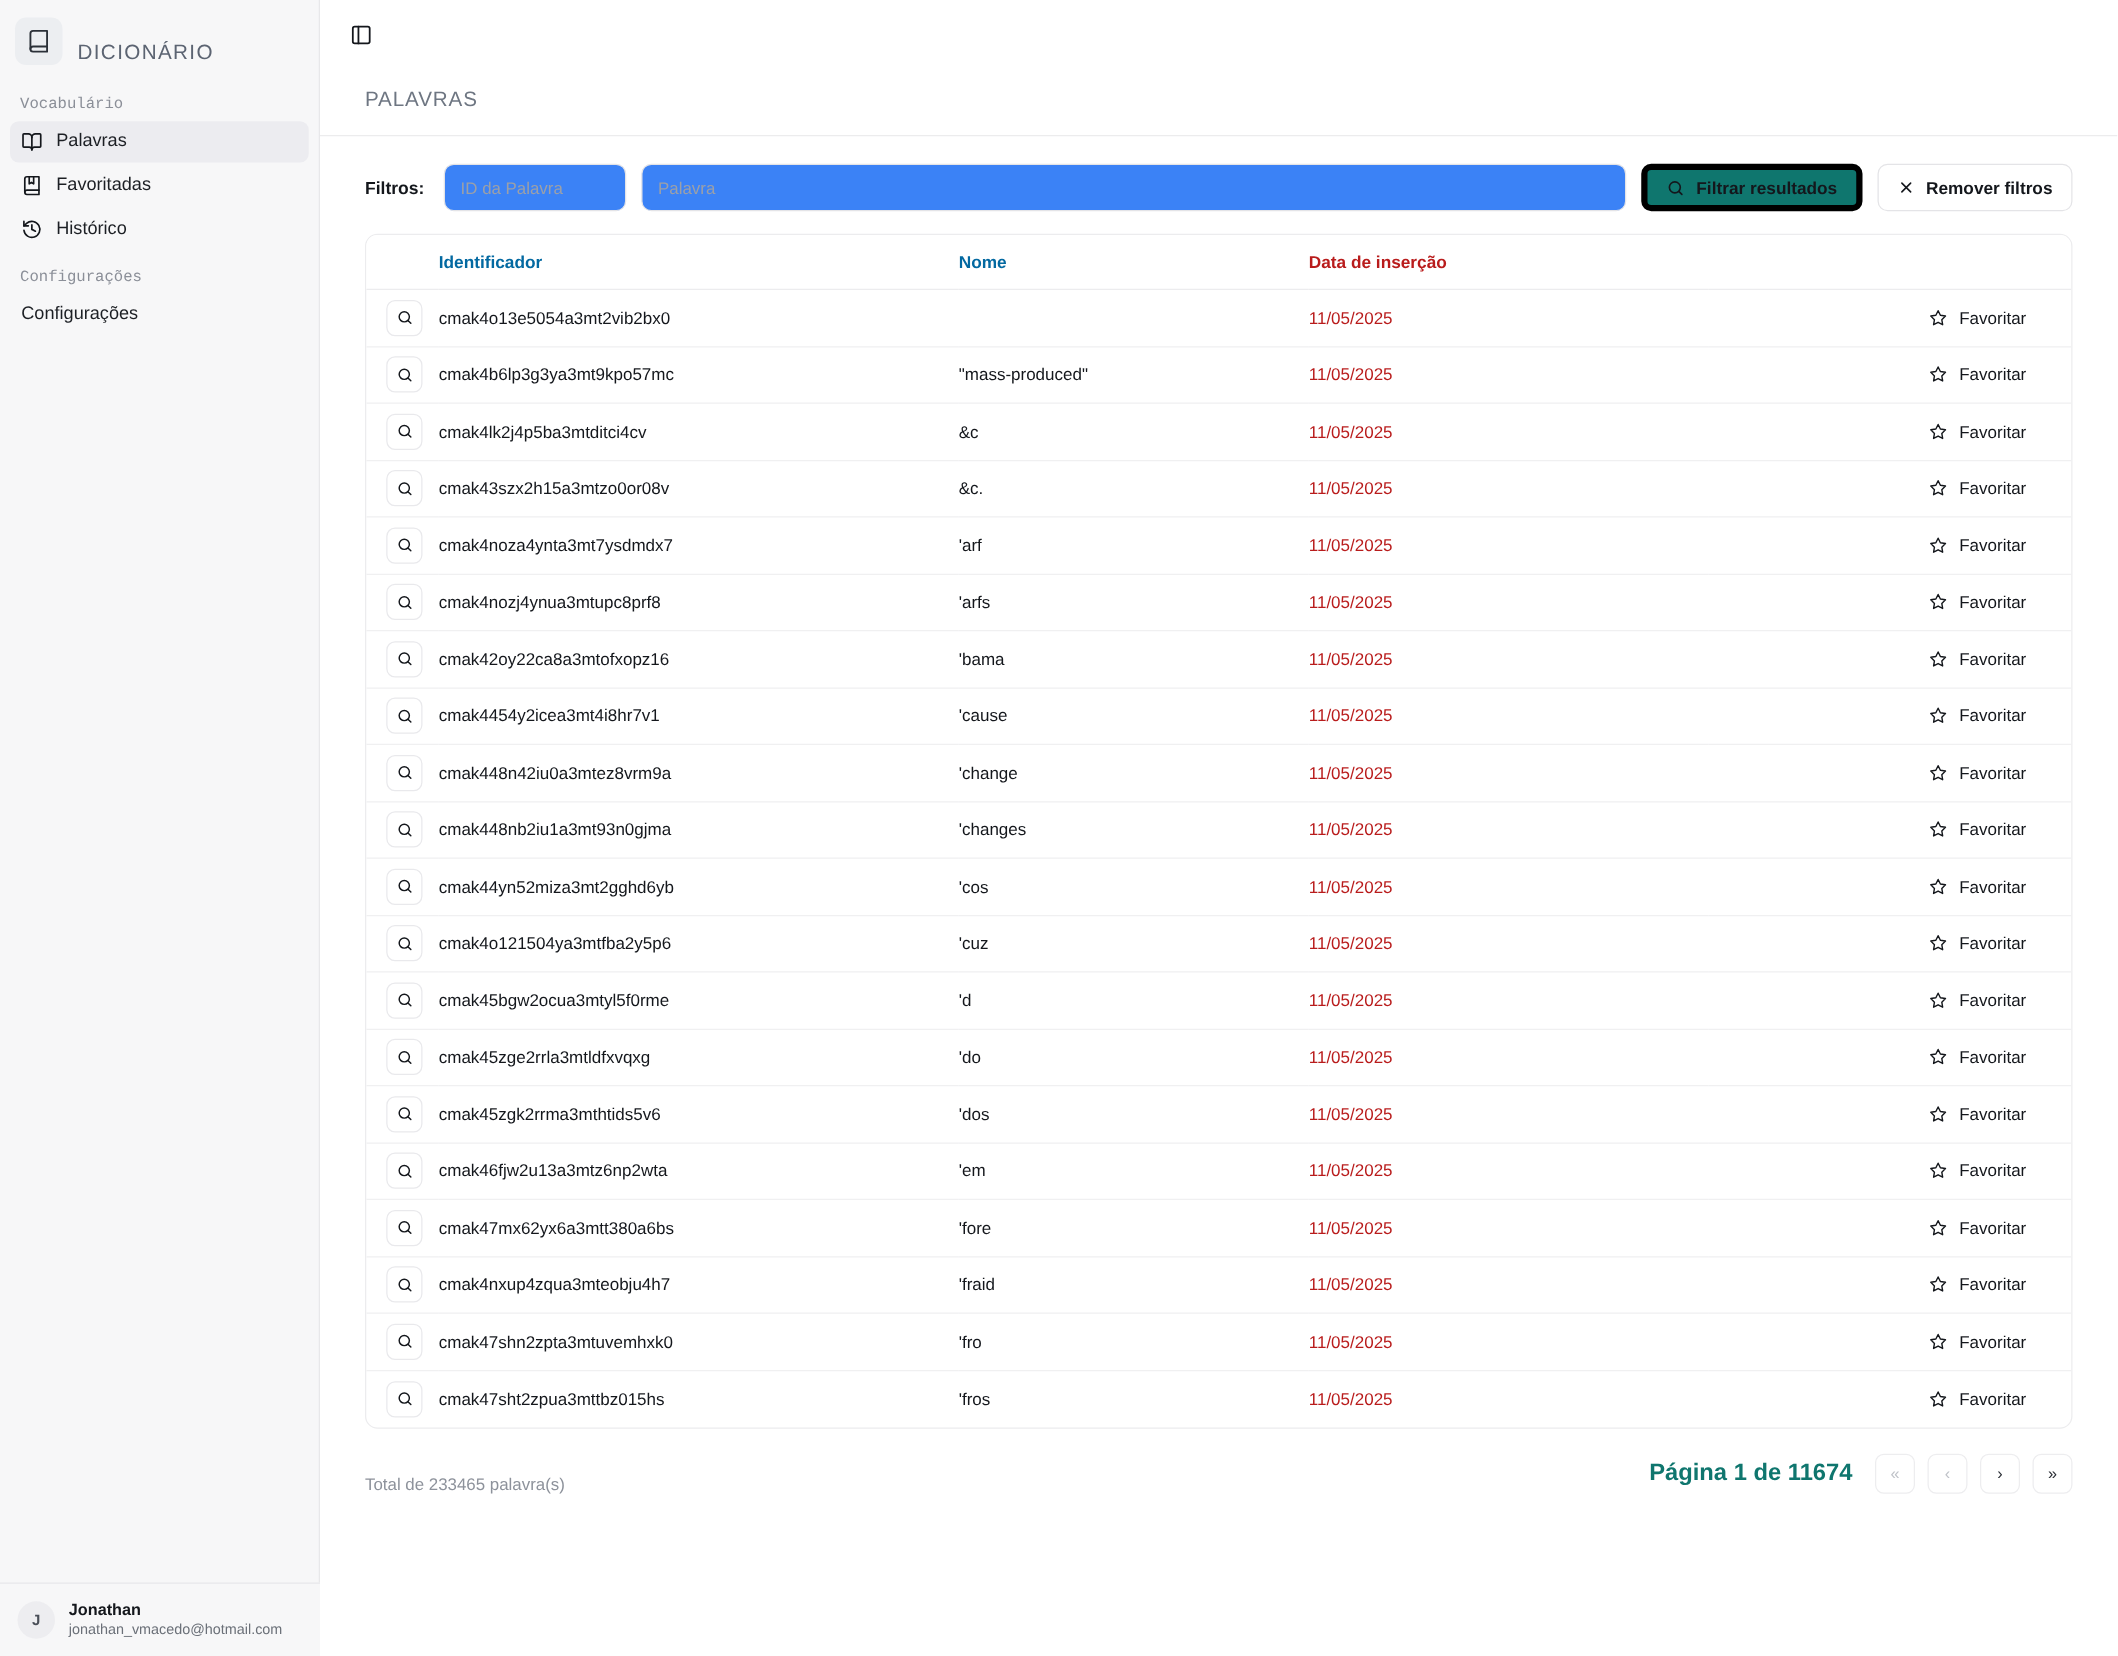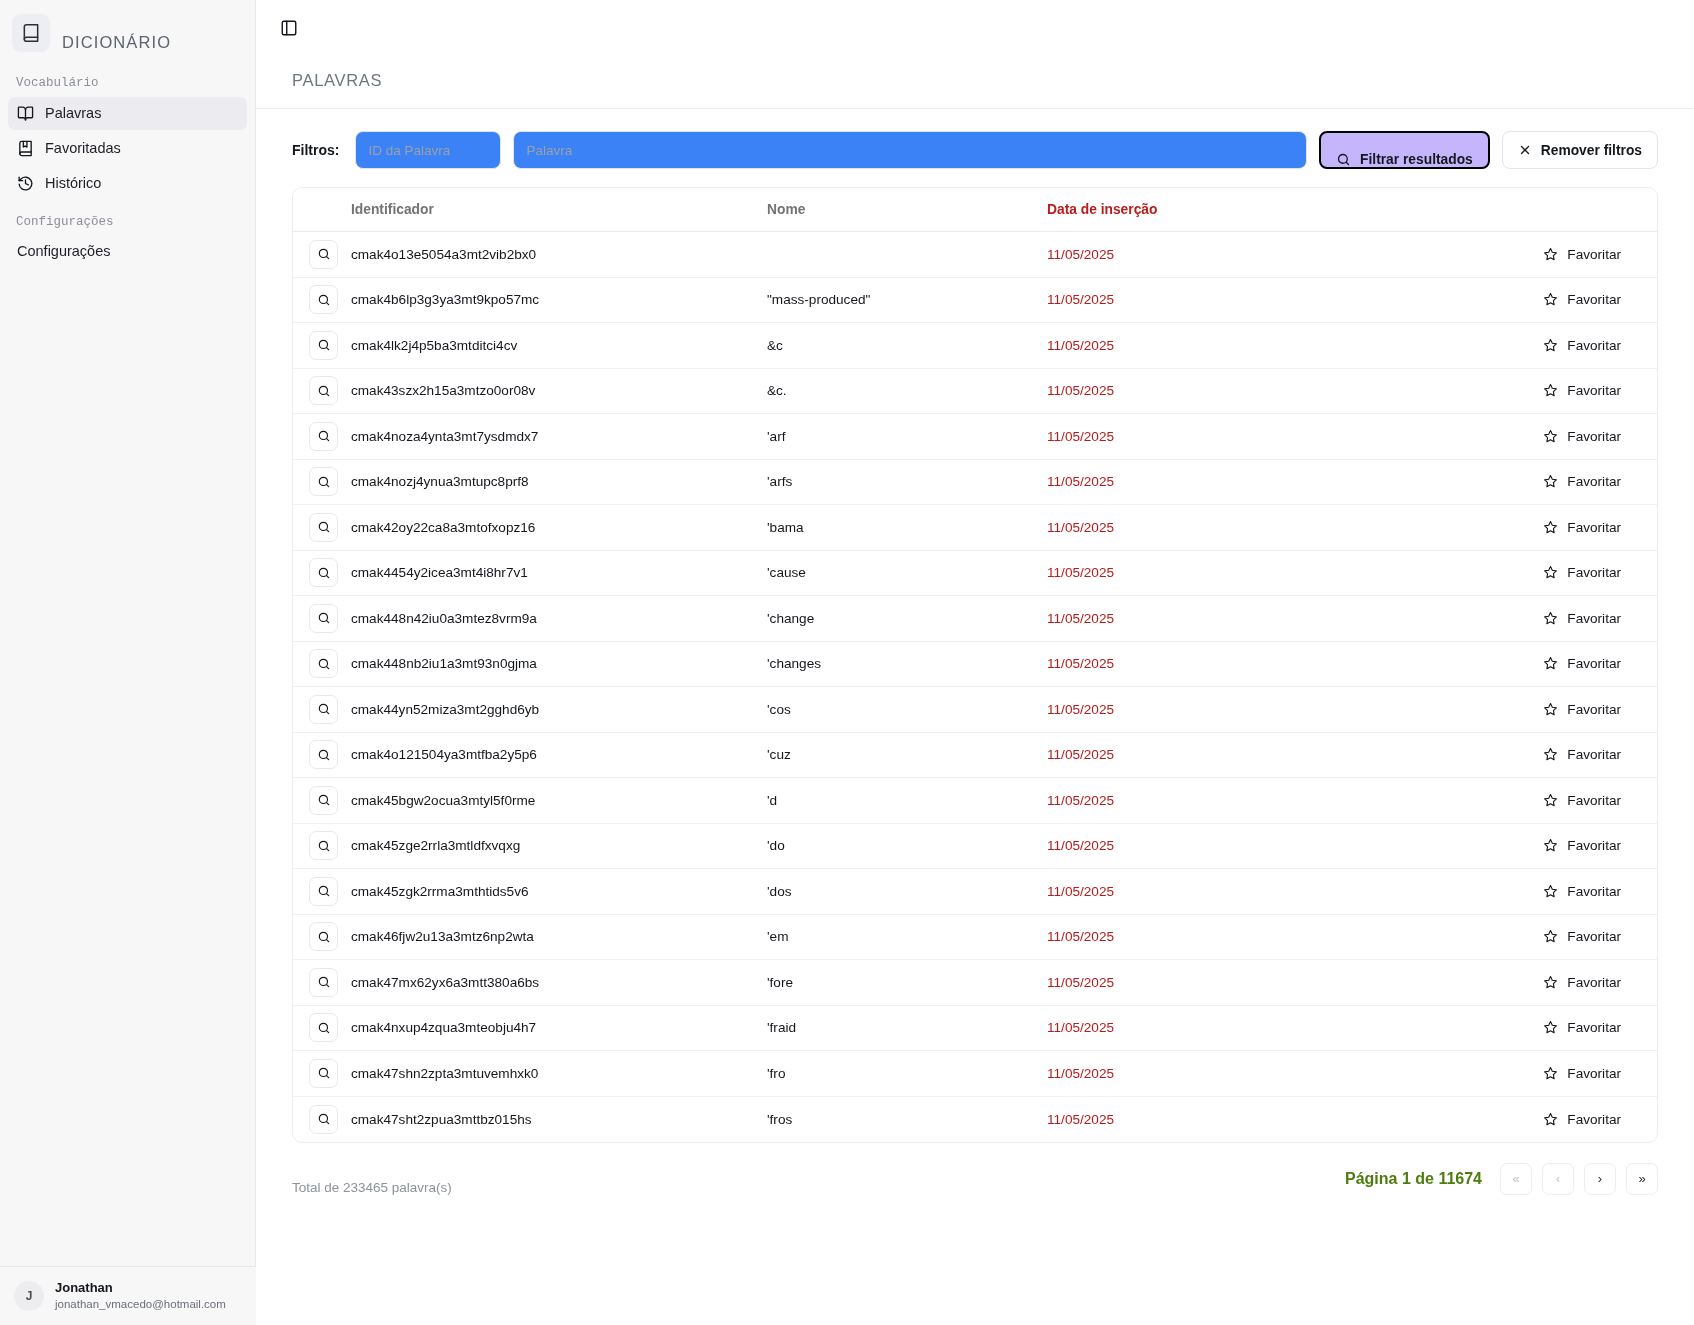--- a/index.html
+++ b/index.html
@@ -100,34 +100,34 @@
   }
   .inp::placeholder { color: #9ca0a8; }
   #id-filter { width: 146px; }
   #word-filter { flex: 1; min-width: 0; }
   .btn {
     height: 38px; border-radius: 8px; display: flex; align-items: center;
     gap: 9px; padding: 0 15px; font-size: 13.8px; font-weight: 700;
     cursor: pointer; white-space: nowrap;
     font-family: "Liberation Sans", sans-serif;
   }
-  .btn-ghost { background: #c4b5fd; border: 2px solid #000000; color: #14171c; align-items: flex-end; }
+  .btn-ghost { background: #0f766e; border: 5px solid #000000; color: #14171c; }
   .btn-outline { background: #fff; border: 1px solid #e4e4e7; color: #14171c; }
 
   
   .table-wrap {
     margin: 0 36px;
     border: 1px solid #ececee;
     border-radius: 10px;
     overflow: hidden;
     background: #fff;
   }
   table { width: 100%; border-collapse: collapse; }
   thead th {
-    text-align: left; font-size: 13.8px; font-weight: 700; color: #737373;
+    text-align: left; font-size: 13.8px; font-weight: 700; color: #0369a1;
     padding: 14px 0 14px 0; border-bottom: 1px solid #ececee;
     background: #fff;
   }
   tbody td {
     font-size: 13.6px; color: #14171c;
     padding: 0; height: 45.5px; vertical-align: middle;
     border-bottom: 1px solid #f0f0f1;
   }
   tbody tr:last-child td { border-bottom: none; }
   .c-act   { width: 58px;  padding-left: 16px !important; }
@@ -152,21 +152,21 @@
   }
 
   
   .footer {
     display: flex; align-items: flex-end; justify-content: space-between;
     padding: 20px 36px 0 36px;
     gap: 23px;
   }
   .total-txt { font-size: 13.5px; color: #8d929b; }
   .pager { display: flex; align-items: center; gap: 10px; }
-  .page-txt { font-size: 16px; font-weight: 700; color: #4d7c0f; margin-right: 8px; }
+  .page-txt { font-size: 19px; font-weight: 700; color: #0f766e; margin-right: 8px; }
   .pg-btn {
     width: 32px; height: 32px; border: 1px solid #ededef; border-radius: 7px;
     background: #fff; color: #2a2e35; font-size: 13px;
     display: flex; align-items: center; justify-content: center; cursor: pointer;
   }
   .pg-btn.disabled { color: #bfc2c8; }
   svg { display: block; }
 </style>
 </head>
 <body>

